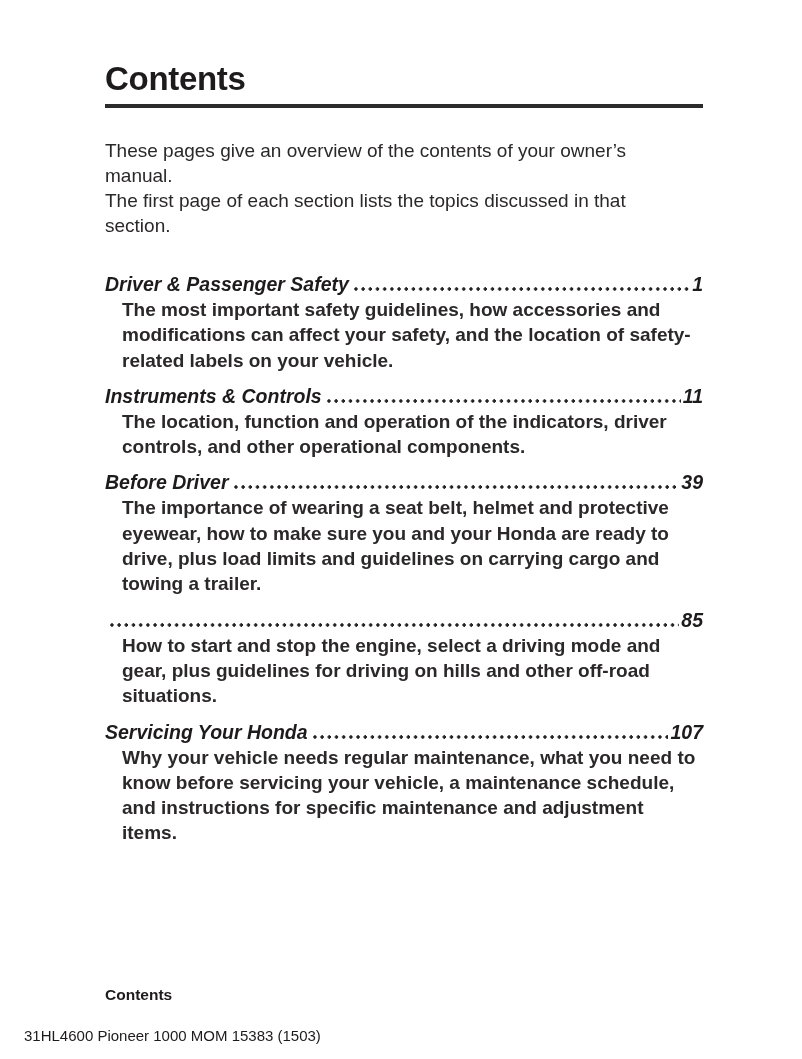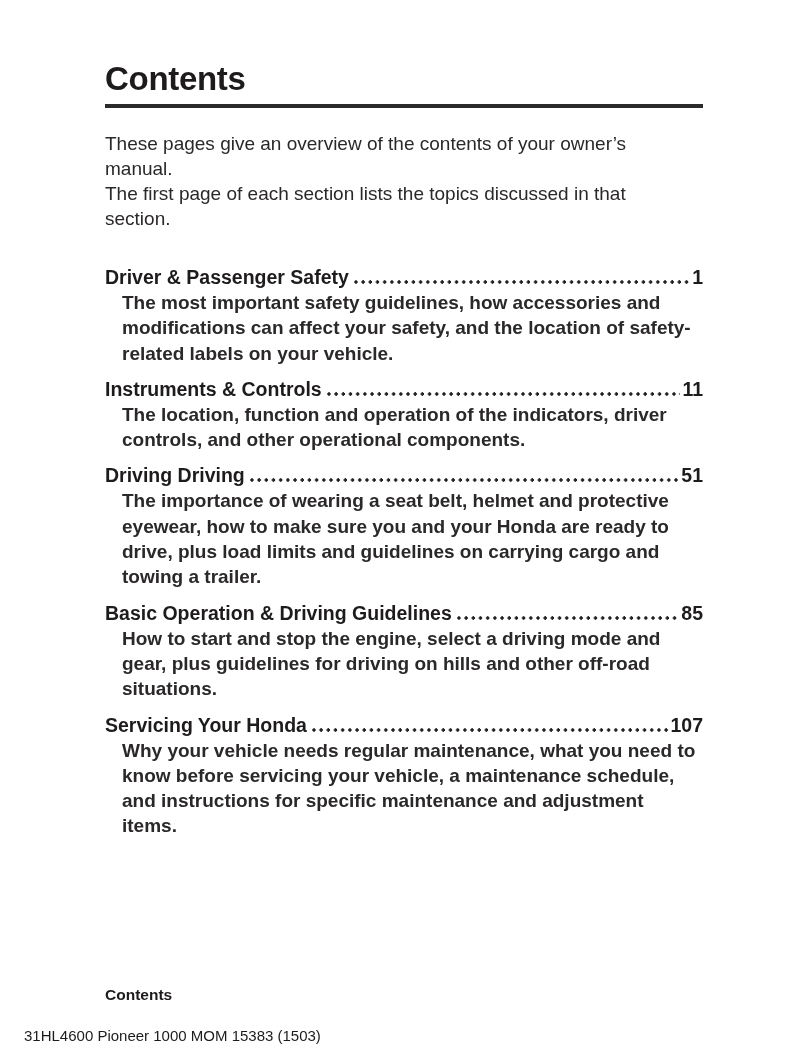--- a/index.html
+++ b/index.html
@@ -29,40 +29,41 @@
     letter-spacing: -0.3px;
     color: #1e1b1c;
   }
   .title-rule {
     height: 4px;
     background: #2b2b2b;
     margin-top: 6px;
     border: none;
   }
   .intro {
-    margin-top: 23px;
+    margin-top: 30px;
     font-size: 19px;
     line-height: 25px;
     max-width: 578px;
     color: #2b2829;
   }
   .toc {
     margin-top: 34px;
   }
   .toc-entry + .toc-entry {
     margin-top: 11px;
   }
   .toc-line {
     display: flex;
     align-items: baseline;
     font-size: 19.5px;
     line-height: 25px;
     font-weight: 700;
     color: #1e1b1c;
     white-space: nowrap;
+    font-style: italic;
   }
   .toc-leader {
     flex: 1;
     align-self: flex-end;
     height: 4px;
     margin: 0 2px 6px 5px;
     background-image: radial-gradient(circle at 2px 2px, #242122 1.5px, transparent 1.9px);
     background-size: 7.2px 4px;
     background-repeat: repeat-x;
     background-position: left bottom;
@@ -123,30 +124,29 @@
       <div class="toc-line">
         <span class="toc-title">Instruments &amp; Controls</span>
         <span class="toc-leader"></span>
         <span class="toc-page">11</span>
       </div>
       <div class="toc-desc">The location, function and operation of the indicators, driver controls, and other operational components.</div>
     </div>
 
     <div class="toc-entry">
       <div class="toc-line">
-        <span class="toc-title">Driving Driving</span>
+        <span class="toc-title">Before Driver</span>
         <span class="toc-leader"></span>
-        <span class="toc-page">51</span>
+        <span class="toc-page">39</span>
       </div>
       <div class="toc-desc">The importance of wearing a seat belt, helmet and protective eyewear, how to make sure you and your Honda are ready to drive, plus load limits and guidelines on carrying cargo and towing a trailer.</div>
     </div>
 
     <div class="toc-entry">
       <div class="toc-line">
-        <span class="toc-title">Basic Operation &amp; Driving Guidelines</span>
         <span class="toc-leader"></span>
         <span class="toc-page">85</span>
       </div>
       <div class="toc-desc">How to start and stop the engine, select a driving mode and gear, plus guidelines for driving on hills and other off-road situations.</div>
     </div>
 
     <div class="toc-entry">
       <div class="toc-line">
         <span class="toc-title">Servicing Your Honda</span>
         <span class="toc-leader"></span>

